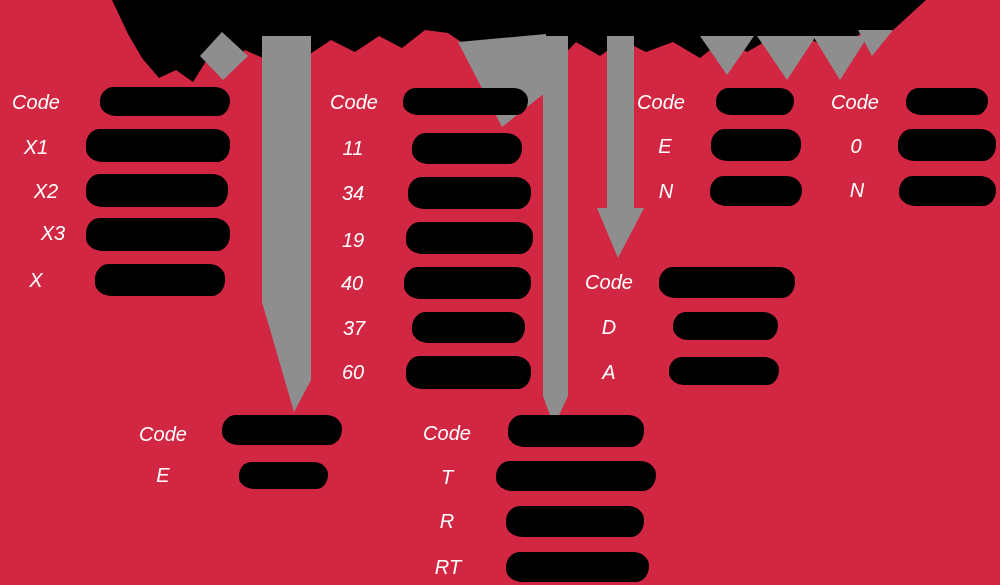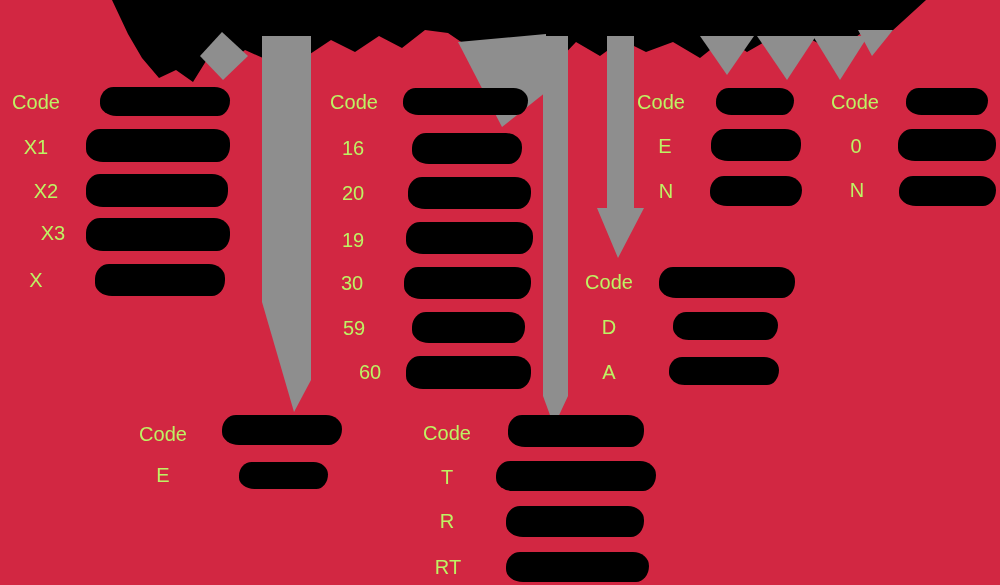--- a/index.html
+++ b/index.html
@@ -4,21 +4,21 @@
 <style>
   html,body{margin:0;padding:0;background:#fff;}
   .stage{
     position:relative;width:1000px;height:585px;overflow:hidden;
     background:#d22742;
     font-family:"Liberation Sans", sans-serif;
   }
   .stage svg{position:absolute;left:0;top:0;}
   .wt{
     position:absolute;transform:translate(-50%,-50%);
-    color:#bef264;font-size:20px;line-height:1;white-space:nowrap;
+    color:#ffffff;font-size:20px;line-height:1;white-space:nowrap;font-style:italic;
   }
   .blob{
     position:absolute;background:#000;color:#000;
     overflow:hidden;white-space:nowrap;
     font-size:13px;line-height:30px;text-align:center;
     border-radius:14px 16px 13px 17px / 15px 14px 16px 13px;
   }
 </style>
 </head>
 <body>
@@ -50,31 +50,31 @@
     <span class="blob" style="left:86px;top:174px;width:142px;height:33px">Standard type</span>
     <span class="wt" style="left:53px;top:233px">X3</span>
     <span class="blob" style="left:86px;top:218px;width:144px;height:33px">Enhanced type</span>
     <span class="wt" style="left:36px;top:280px">X</span>
     <span class="blob" style="left:95px;top:264px;width:130px;height:32px">Other type</span>
   </div>
 
   <div>
     <span class="wt" style="left:354px;top:102px">Code</span>
     <span class="blob" style="left:403px;top:88px;width:125px;height:27px">I/O number</span>
-    <span class="wt" style="left:353px;top:148px">16</span>
+    <span class="wt" style="left:353px;top:148px">11</span>
     <span class="blob" style="left:412px;top:133px;width:110px;height:31px">8 in/8 out</span>
-    <span class="wt" style="left:353px;top:193px">20</span>
+    <span class="wt" style="left:353px;top:193px">34</span>
     <span class="blob" style="left:408px;top:177px;width:123px;height:32px">14 in/10 out</span>
     <span class="wt" style="left:353px;top:240px">19</span>
     <span class="blob" style="left:406px;top:222px;width:127px;height:32px">18 in/14 out</span>
-    <span class="wt" style="left:352px;top:283px">30</span>
+    <span class="wt" style="left:352px;top:283px">40</span>
     <span class="blob" style="left:404px;top:267px;width:127px;height:32px">24 in/16 out</span>
-    <span class="wt" style="left:354px;top:328px">59</span>
+    <span class="wt" style="left:354px;top:328px">37</span>
     <span class="blob" style="left:412px;top:312px;width:113px;height:31px">28 in/20 out</span>
-    <span class="wt" style="left:370px;top:372px">60</span>
+    <span class="wt" style="left:353px;top:372px">60</span>
     <span class="blob" style="left:406px;top:356px;width:125px;height:33px">36 in/24 out</span>
   </div>
 
   <div>
     <span class="wt" style="left:661px;top:102px">Code</span>
     <span class="blob" style="left:716px;top:88px;width:78px;height:27px">Mode</span>
     <span class="wt" style="left:665px;top:146px">E</span>
     <span class="blob" style="left:711px;top:129px;width:90px;height:32px">Host type</span>
     <span class="wt" style="left:666px;top:191px">N</span>
     <span class="blob" style="left:710px;top:176px;width:92px;height:30px">Bus type</span>

